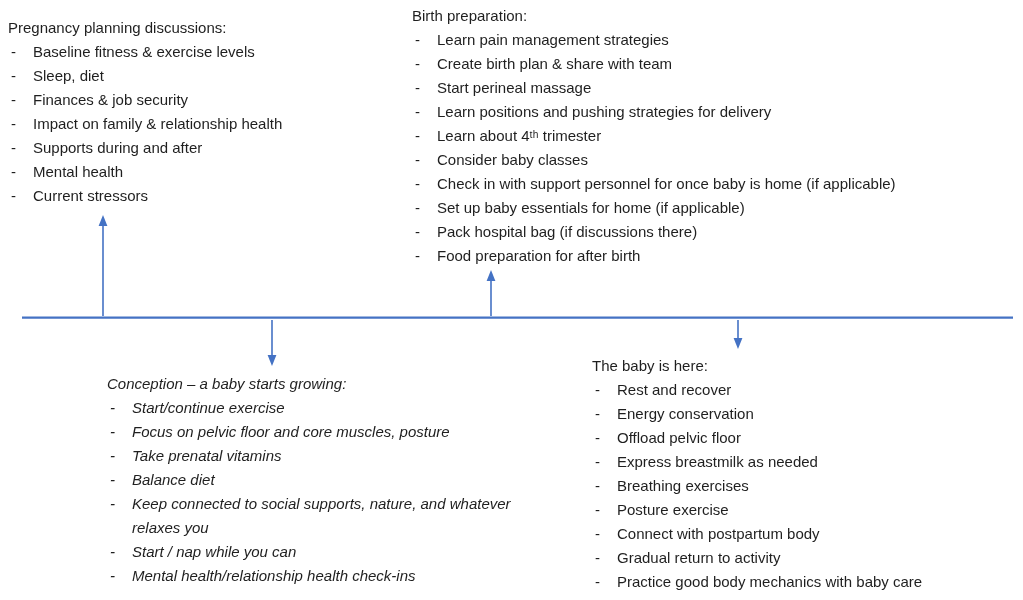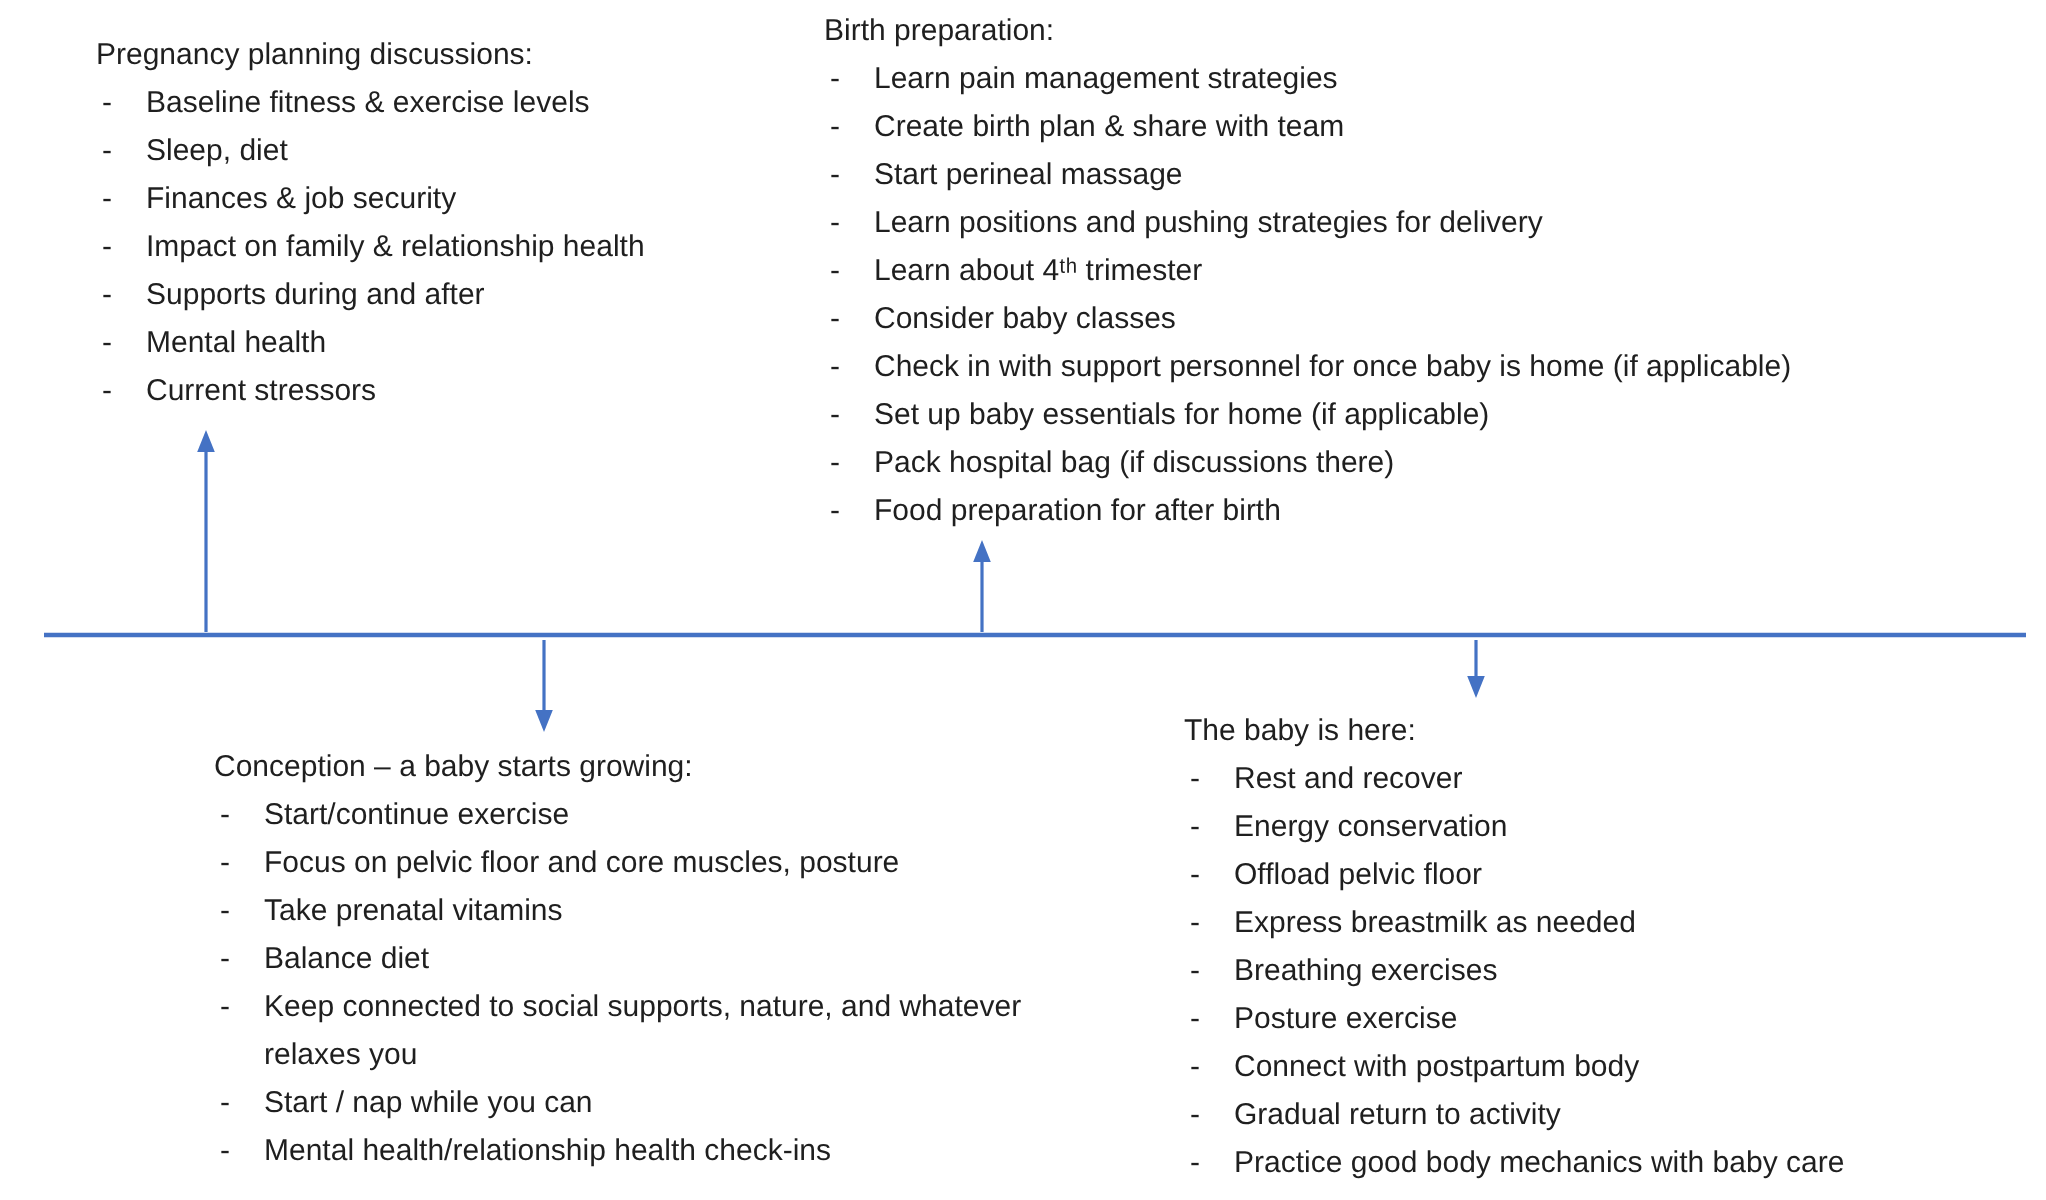--- a/index.html
+++ b/index.html
@@ -10,23 +10,23 @@
     font-family:"Liberation Sans","DejaVu Sans",sans-serif;
     font-size:15px; line-height:24px;
   }
   .diagram-layer { position:absolute; left:0; top:0; width:1023px; height:600px; }
   .block { position:absolute; }
   .block h2 { font-size:15px; font-weight:400; margin:0; line-height:24px; }
   .block ul { list-style:none; margin:0; padding:0; }
   .block li { display:flex; }
   .dash { flex:0 0 25px; padding-left:3px; box-sizing:border-box; }
   .item-text { flex:1 1 auto; }
-  #sec-pregnancy   { left:8px;   top:16px;  width:372px;margin-left:40px; }
+  #sec-pregnancy   { left:8px;   top:16px;  width:372px; }
   #sec-birthprep   { left:412px; top:4px;   width:590px; }
-  #sec-conception  { left:107px; top:372px; width:415px; }
+  #sec-conception  { left:107px; top:372px; width:415px;font-style:italic; }
   #sec-babyhere    { left:592px; top:354px; width:402px; }
   svg line, svg polygon { vector-effect:non-scaling-stroke; }
 </style>
 </head>
 <body>
 
 <svg class="diagram-layer" width="1023" height="600" viewBox="0 0 1023 600" aria-hidden="true">
 
   <line x1="22" y1="317.5" x2="1013" y2="317.5" stroke="var(--accent)" stroke-width="2.25"></line>
 

